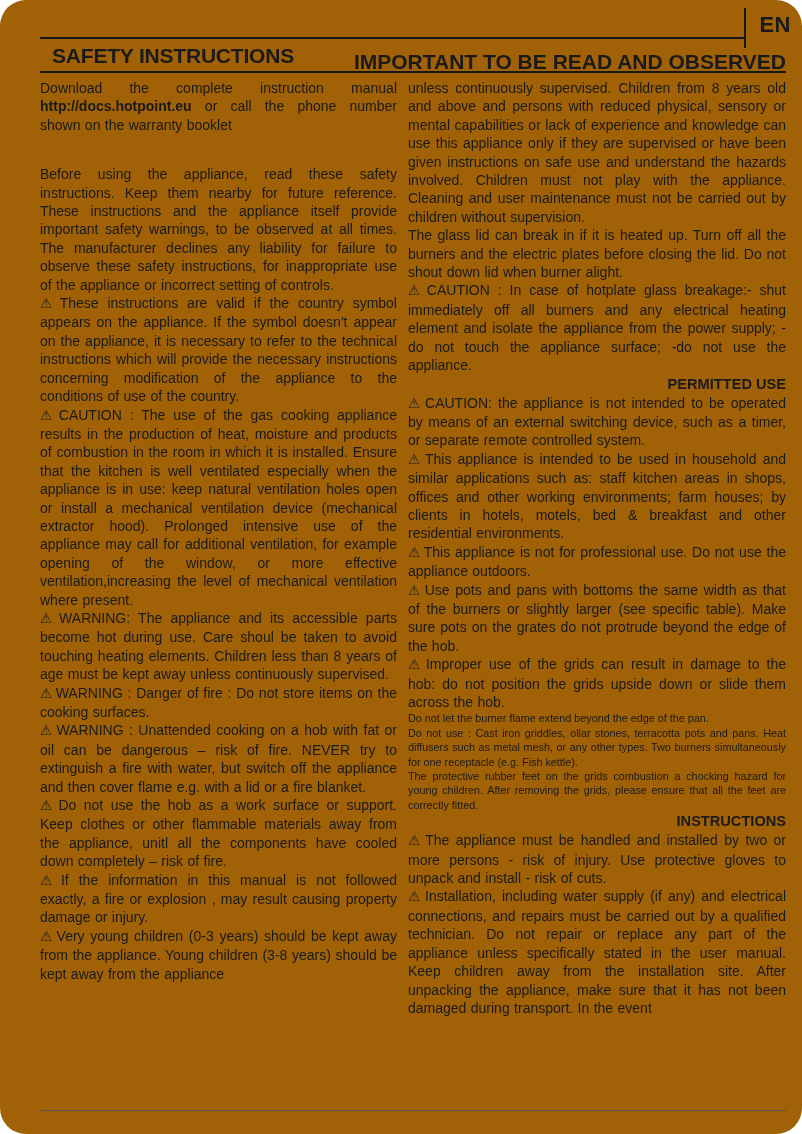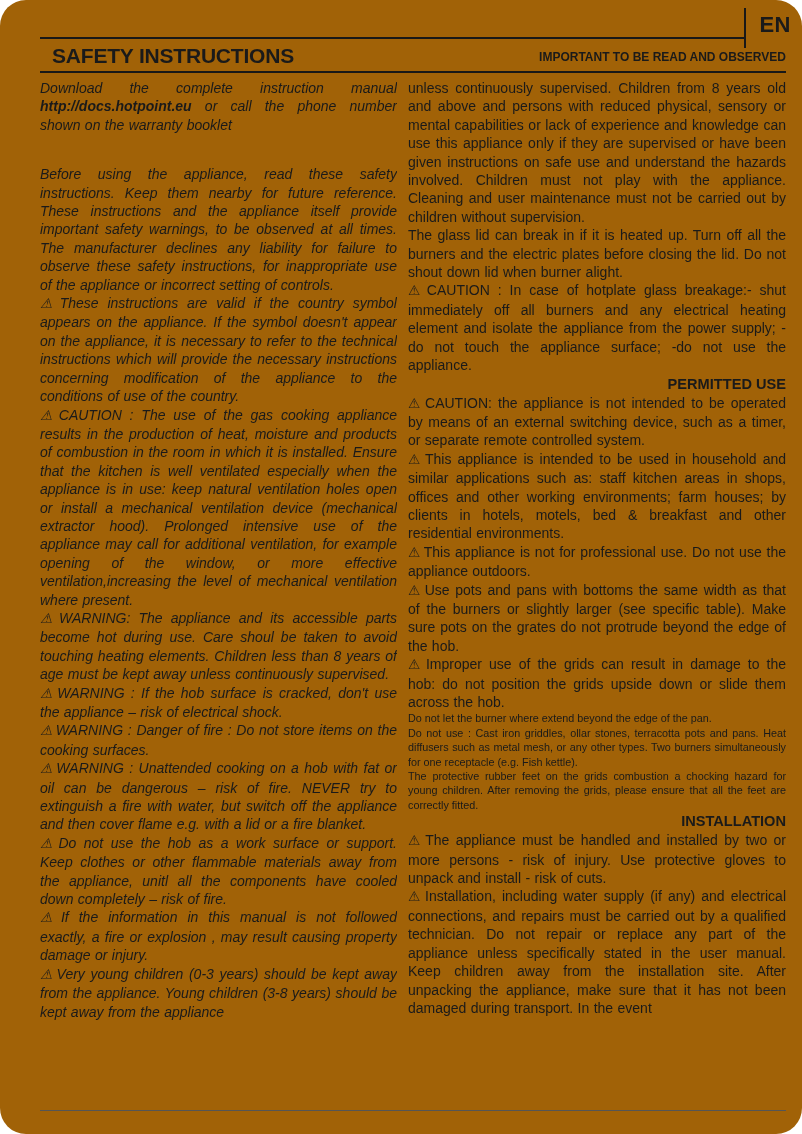--- a/index.html
+++ b/index.html
@@ -30,35 +30,35 @@
     font-size: 22px; font-weight: bold; letter-spacing: 0.5px;
   }
   .title {
     position: absolute;
     top: 44px; left: 40px;
     font-size: 21px; font-weight: bold; letter-spacing: -0.2px; margin-left: 12px;
   }
   .subtitle {
     position: absolute;
     top: 50px; right: 16px;
-    font-size: 12px; font-weight: bold;
+    font-size: 21px; font-weight: bold;
   }
   .title-rule {
     position: absolute;
     top: 71px; left: 40px; right: 16px; height: 2px;
     background: #181818;
   }
   .content {
     position: absolute;
     top: 79px; left: 40px; right: 16px; bottom: 26px;
     display: flex; gap: 11px;
     overflow: hidden;
   }
   .col { overflow: hidden; }
-  .col-left  { width: 357px; font-style: italic; }
+  .col-left  { width: 357px; }
   .col-right { width: 378px; }
   p.body {
     font-size: 14px; line-height: 18.4px;
     text-align: justify;
     word-spacing: 0.5px;
   }
   p.small {
     font-size: 10.8px; line-height: 14.4px;
     text-align: justify;
   }
@@ -87,40 +87,39 @@
   <div class="title-rule"></div>
 
   <div class="content">
     <div class="col col-left">
         <p class="body"><span>Download the complete instruction manual </span><span class="b">http://docs.hotpoint.eu</span><span> or call the phone number shown on the warranty booklet</span></p>
         <div class="spacer"></div>
         <p class="body">Before using the appliance, read these safety instructions. Keep them nearby for future reference. These instructions and the appliance itself provide important safety warnings, to be observed at all times. The manufacturer declines any liability for failure to observe these safety instructions, for inappropriate use of the appliance or incorrect setting of controls.</p>
         <p class="body"><span class="warn">⚠</span>These instructions are valid if the country symbol appears on the appliance. If the symbol doesn't appear on the appliance, it is necessary to refer to the technical instructions which will provide the necessary instructions concerning modification of the appliance to the conditions of use of the country.</p>
         <p class="body"><span class="warn">⚠</span>CAUTION : The use of the gas cooking appliance results in the production of heat, moisture and products of combustion in the room in which it is installed. Ensure that the kitchen is well ventilated especially when the appliance is in use: keep natural ventilation holes open or install a mechanical ventilation device (mechanical extractor hood). Prolonged intensive use of the appliance may call for additional ventilation, for example opening of the window, or more effective ventilation,increasing the level of mechanical ventilation where present.</p>
         <p class="body"><span class="warn">⚠</span>WARNING: The appliance and its accessible parts become hot during use. Care shoul be taken to avoid touching heating elements. Children less than 8 years of age must be kept away unless continuously supervised.</p>
-        <p class="body"><span class="warn">⚠</span>WARNING : If the hob surface is cracked, don't use the appliance – risk of electrical shock.</p>
         <p class="body"><span class="warn">⚠</span>WARNING : Danger of fire : Do not store items on the cooking surfaces.</p>
         <p class="body"><span class="warn">⚠</span>WARNING : Unattended cooking on a hob with fat or oil can be dangerous – risk of fire. NEVER try to extinguish a fire with water, but switch off the appliance and then cover flame e.g. with a lid or a fire blanket.</p>
         <p class="body"><span class="warn">⚠</span>Do not use the hob as a work surface or support. Keep clothes or other flammable materials away from the appliance, unitl all the components have cooled down completely – risk of fire.</p>
         <p class="body"><span class="warn">⚠</span>If the information in this manual is not followed exactly, a fire or explosion , may result causing property damage or injury.</p>
         <p class="body"><span class="warn">⚠</span>Very young children (0-3 years) should be kept away from the appliance. Young children (3-8 years) should be kept away from the appliance</p>
       </div>
     <div class="col col-right">
         <p class="body">unless continuously supervised. Children from 8 years old and above and persons with reduced physical, sensory or mental capabilities or lack of experience and knowledge can use this appliance only if they are supervised or have been given instructions on safe use and understand the hazards involved. Children must not play with the appliance. Cleaning and user maintenance must not be carried out by children without supervision.</p>
         <p class="body">The glass lid can break in if it is heated up. Turn off all the burners and the electric plates before closing the lid. Do not shout down lid when burner alight.</p>
         <p class="body"><span class="warn">⚠</span>CAUTION : In case of hotplate glass breakage:- shut immediately off all burners and any electrical heating element and isolate the appliance from the power supply; - do not touch the appliance surface; -do not use the appliance.</p>
         <p class="heading">PERMITTED USE</p>
         <p class="body"><span class="warn">⚠</span>CAUTION: the appliance is not intended to be operated by means of an external switching device, such as a timer, or separate remote controlled system.</p>
         <p class="body"><span class="warn">⚠</span>This appliance is intended to be used in household and similar applications such as: staff kitchen areas in shops, offices and other working environments; farm houses; by clients in hotels, motels, bed &amp; breakfast and other residential environments.</p>
         <p class="body"><span class="warn">⚠</span>This appliance is not for professional use. Do not use the appliance outdoors.</p>
         <p class="body"><span class="warn">⚠</span>Use pots and pans with bottoms the same width as that of the burners or slightly larger (see specific table). Make sure pots on the grates do not protrude beyond the edge of the hob.</p>
         <p class="body"><span class="warn">⚠</span>Improper use of the grids can result in damage to the hob: do not position the grids upside down or slide them across the hob.</p>
-        <p class="small">Do not let the burner where extend beyond the edge of the pan.</p>
+        <p class="small">Do not let the burner flame extend beyond the edge of the pan.</p>
         <p class="small">Do not use : Cast iron griddles, ollar stones, terracotta pots and pans. Heat diffusers such as metal mesh, or any other types. Two burners simultaneously for one receptacle (e.g. Fish kettle).</p>
         <p class="small">The protective rubber feet on the grids combustion a chocking hazard for young children. After removing the grids, please ensure that all the feet are correctly fitted.</p>
-        <p class="heading">INSTALLATION</p>
+        <p class="heading">INSTRUCTIONS</p>
         <p class="body"><span class="warn">⚠</span>The appliance must be handled and installed by two or more persons - risk of injury. Use protective gloves to unpack and install - risk of cuts.</p>
         <p class="body"><span class="warn">⚠</span>Installation, including water supply (if any) and electrical connections, and repairs must be carried out by a qualified technician. Do not repair or replace any part of the appliance unless specifically stated in the user manual. Keep children away from the installation site. After unpacking the appliance, make sure that it has not been damaged during transport. In the event</p>
       </div>
   </div>
 
   <div class="footer-rule"></div>
 </div>
 
 </body></html>

